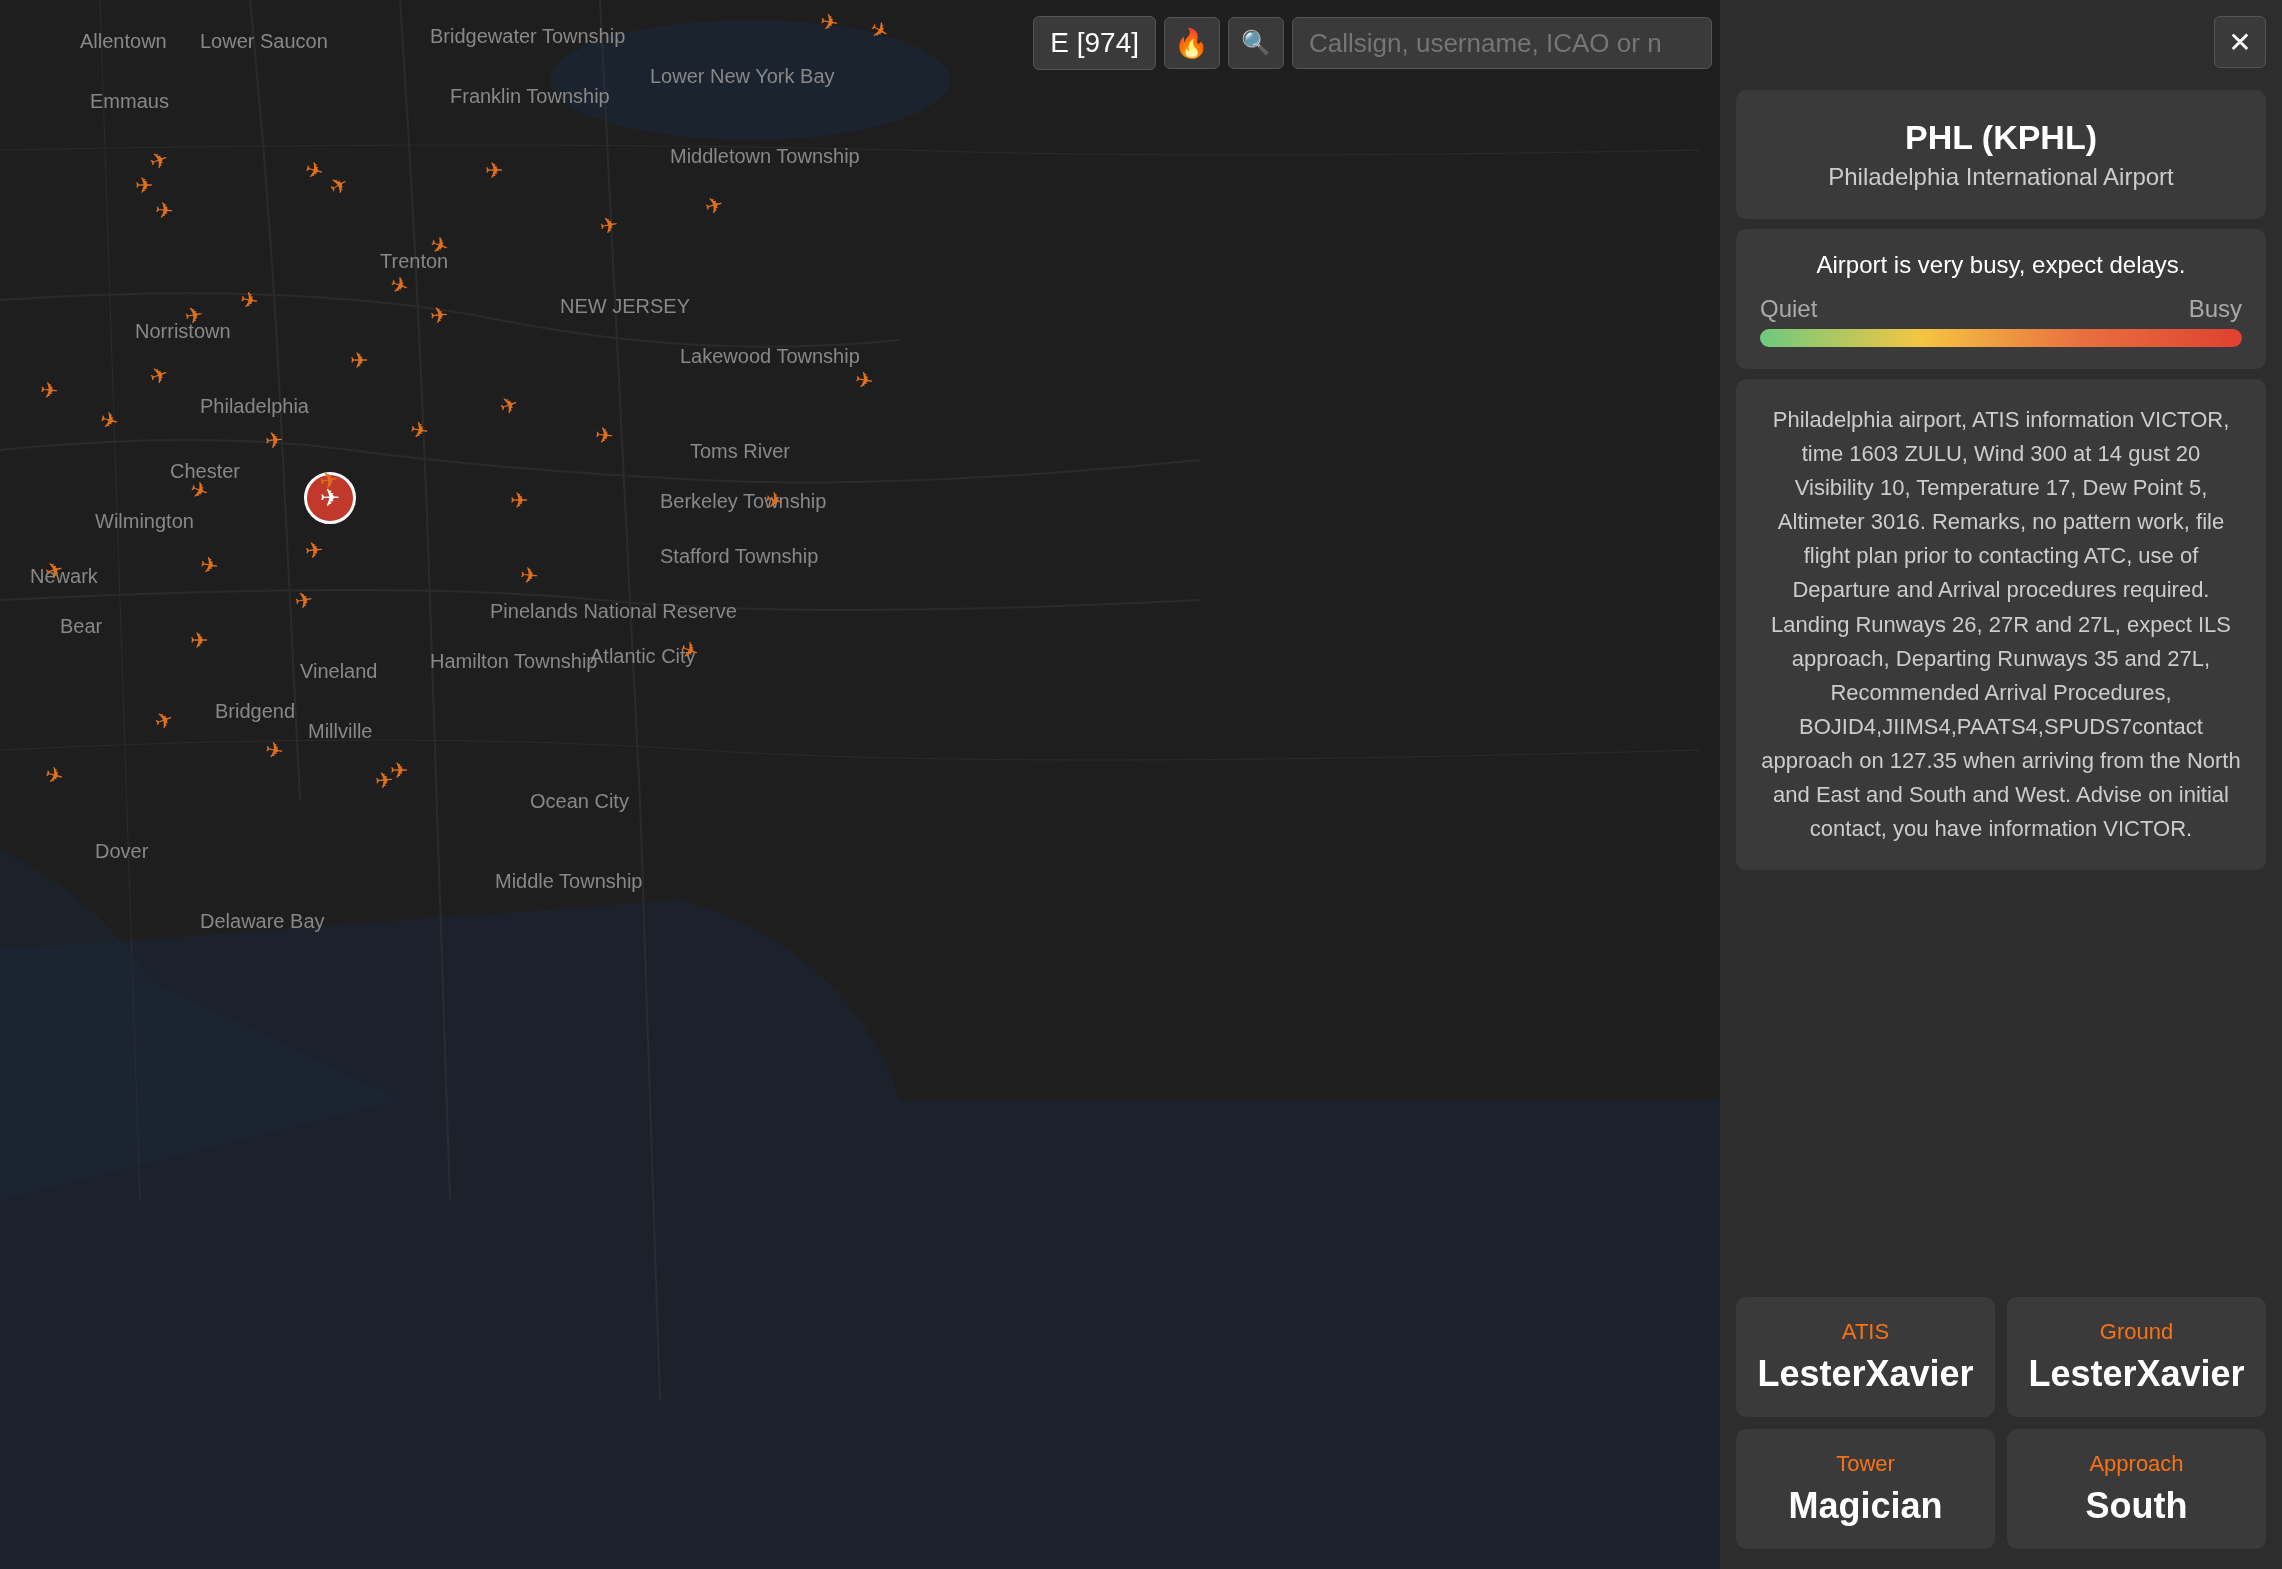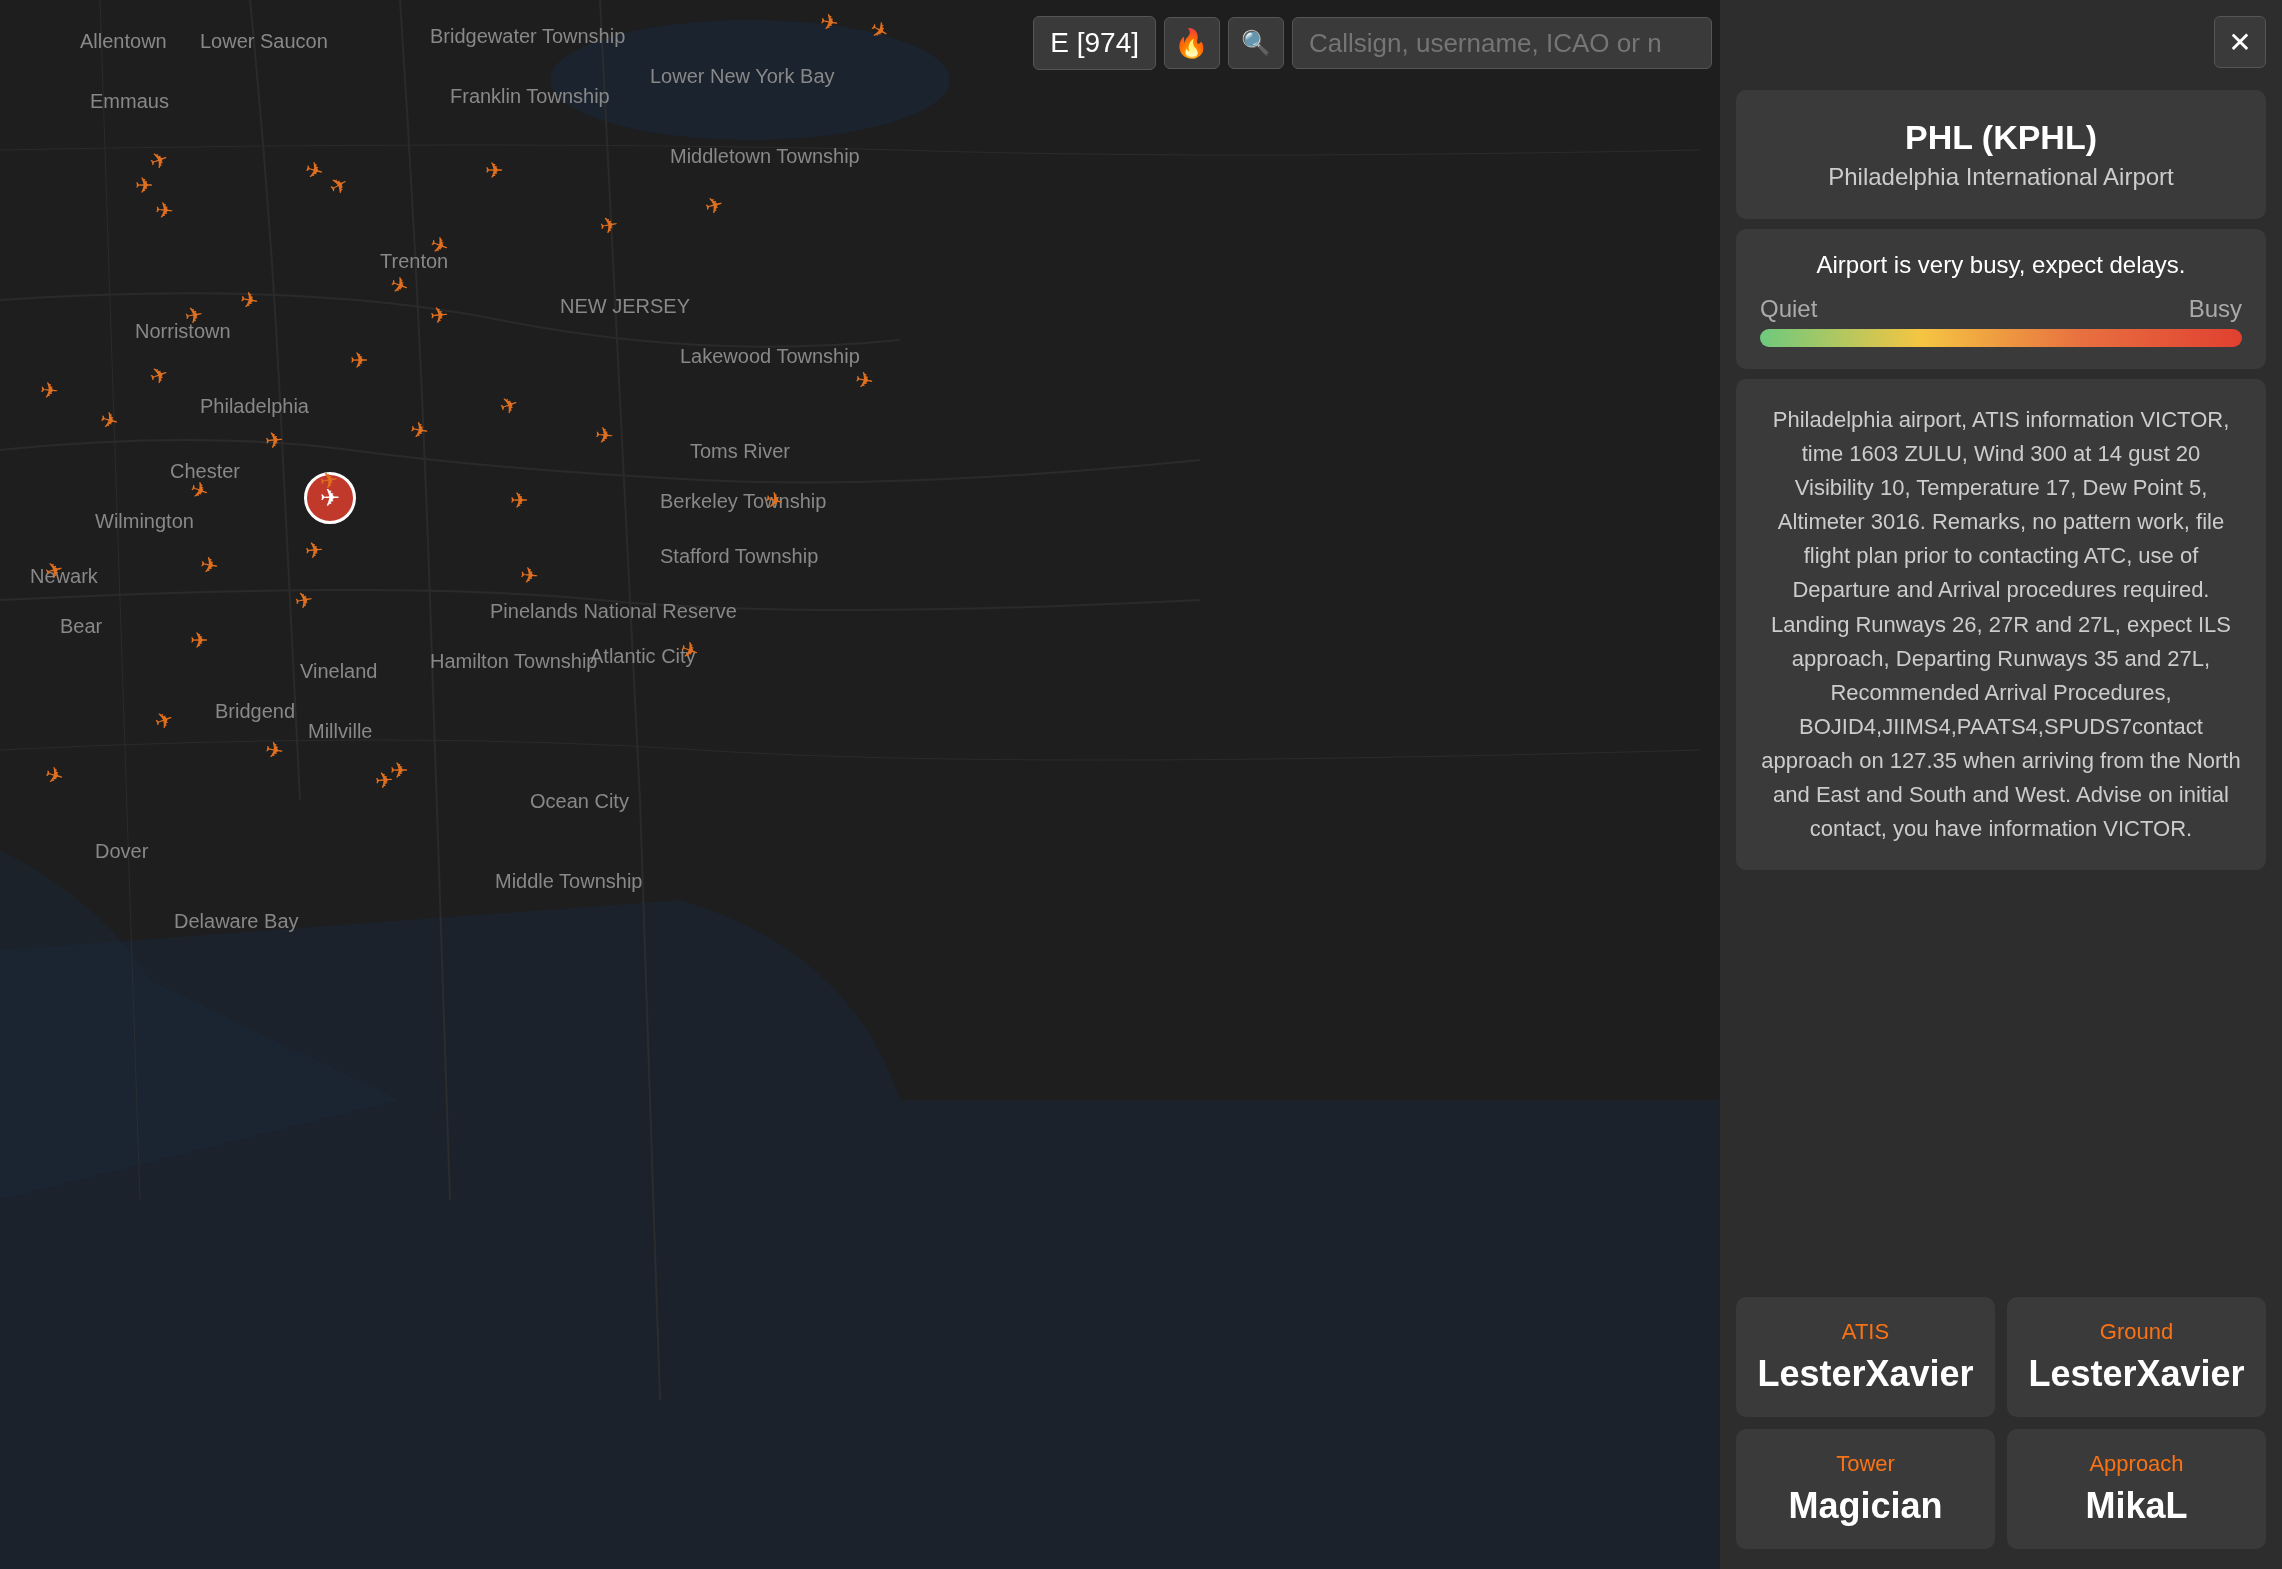--- a/index.html
+++ b/index.html
@@ -322,21 +322,21 @@
       <div class="city-label" style="left: 60px; top: 615px;">Bear</div>
       <div class="city-label" style="left: 490px; top: 600px;">Pinelands National Reserve</div>
       <div class="city-label" style="left: 300px; top: 660px;">Vineland</div>
       <div class="city-label" style="left: 430px; top: 650px;">Hamilton Township</div>
       <div class="city-label" style="left: 215px; top: 700px;">Bridgend</div>
       <div class="city-label" style="left: 308px; top: 720px;">Millville</div>
       <div class="city-label" style="left: 590px; top: 645px;">Atlantic City</div>
       <div class="city-label" style="left: 95px; top: 840px;">Dover</div>
       <div class="city-label" style="left: 530px; top: 790px;">Ocean City</div>
       <div class="city-label" style="left: 495px; top: 870px;">Middle Township</div>
-      <div class="city-label" style="left: 174px; top: 910px; text-align: center;">Delaware Bay</div>
+      <div class="city-label" style="left: 200px; top: 910px; text-align: center;">Delaware Bay</div>
     </div>
 
   <div id="philly-marker">
     <span>✈</span>
   </div>
 
   <div id="planes-container">
       <div class="plane" style="left: 820px; top: 12px; transform: rotate(10deg);">✈</div>
       <div class="plane" style="left: 870px; top: 20px; transform: rotate(30deg);">✈</div>
       <div class="plane" style="left: 150px; top: 150px; transform: rotate(-20deg);">✈</div>
@@ -426,18 +426,18 @@
         <div class="atc-card">
           <div class="atc-role">Ground</div>
           <div class="atc-name">LesterXavier</div>
         </div>
         <div class="atc-card">
           <div class="atc-role">Tower</div>
           <div class="atc-name">Magician</div>
         </div>
         <div class="atc-card">
           <div class="atc-role">Approach</div>
-          <div class="atc-name">MikaL</div>
+          <div class="atc-name">South</div>
         </div>
       </div>
     <div style="height: 20px;"></div>
   </div>
 </div>
 
 </body></html>

